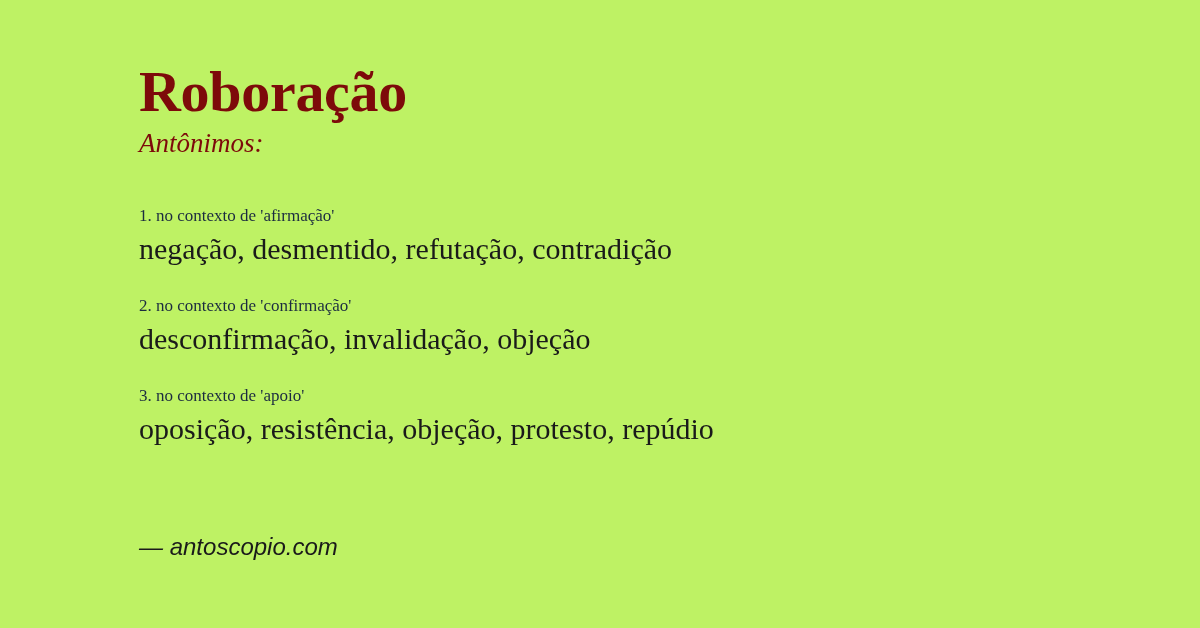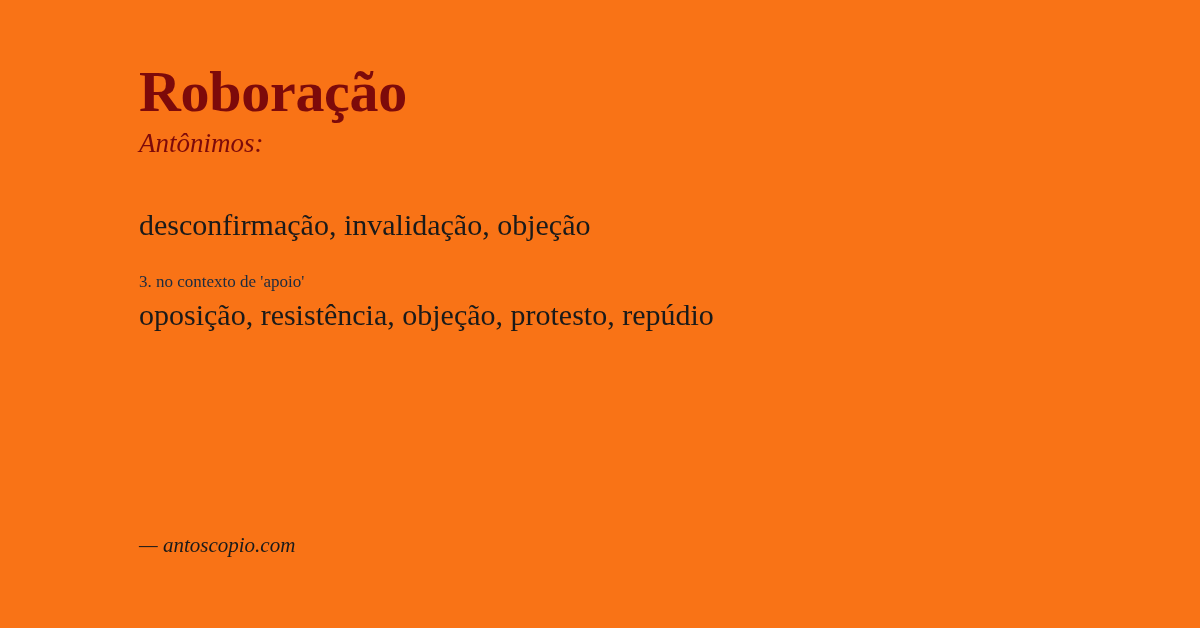--- a/index.html
+++ b/index.html
@@ -14,21 +14,21 @@
     font-family: "Liberation Serif", "DejaVu Serif", serif;
     overflow: hidden;
   }
 
   .card {
     position: relative;
     width: 1200px;
     height: 628px;
     box-sizing: border-box;
     padding: 0 60px 0 139px;
-    background: #f97316;
+    background: #bef264;
   }
 
   
   .header {
     padding-top: 62px;
   }
   .word-title {
     font-family: "Liberation Serif", "DejaVu Serif", serif;
     font-size: 58px;
     font-weight: bold;
@@ -74,42 +74,47 @@
     white-space: nowrap;
   }
 
   
   .footer {
     position: absolute;
     left: 139px;
     top: 533px;
   }
   .attribution {
-    font-family: Liberation Serif, serif;
-    font-size: 21px;
+    font-family: Liberation Sans, sans-serif;
+    font-size: 24px;
     font-style: italic;
     color: #1a1a1a;
     margin: 0;
     white-space: nowrap;
   }
 </style>
 </head>
 <body>
 
 <div class="card">
 
   <div class="header">
     <h1 class="word-title">Roboração</h1>
     <p class="subtitle">Antônimos:</p>
   </div>
 
   <div class="senses">
 
+    <div class="sense">
+      <p class="sense-context">1. no contexto de 'afirmação'</p>
+      <p class="sense-words">negação, desmentido, refutação, contradição</p>
+    </div>
 
     <div class="sense">
+      <p class="sense-context">2. no contexto de 'confirmação'</p>
       <p class="sense-words">desconfirmação, invalidação, objeção</p>
     </div>
 
     <div class="sense">
       <p class="sense-context">3. no contexto de 'apoio'</p>
       <p class="sense-words">oposição, resistência, objeção, protesto, repúdio</p>
     </div>
 
   </div>
 

